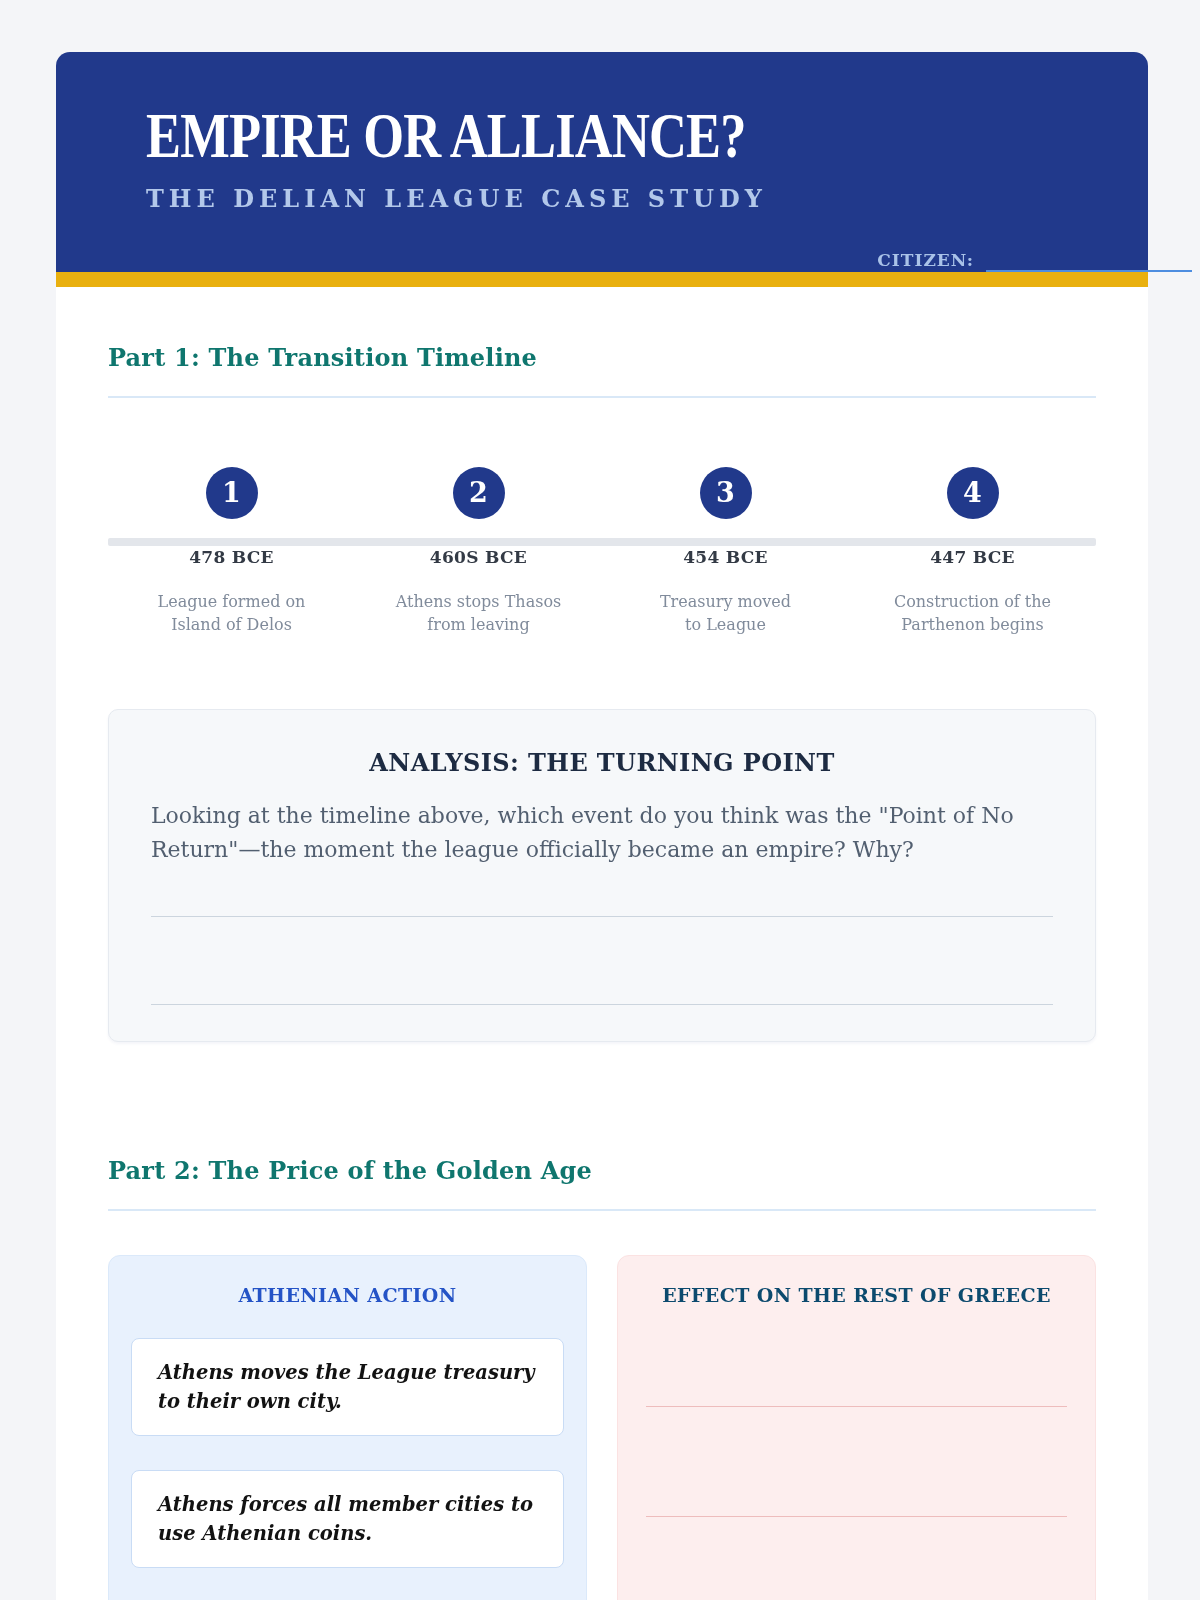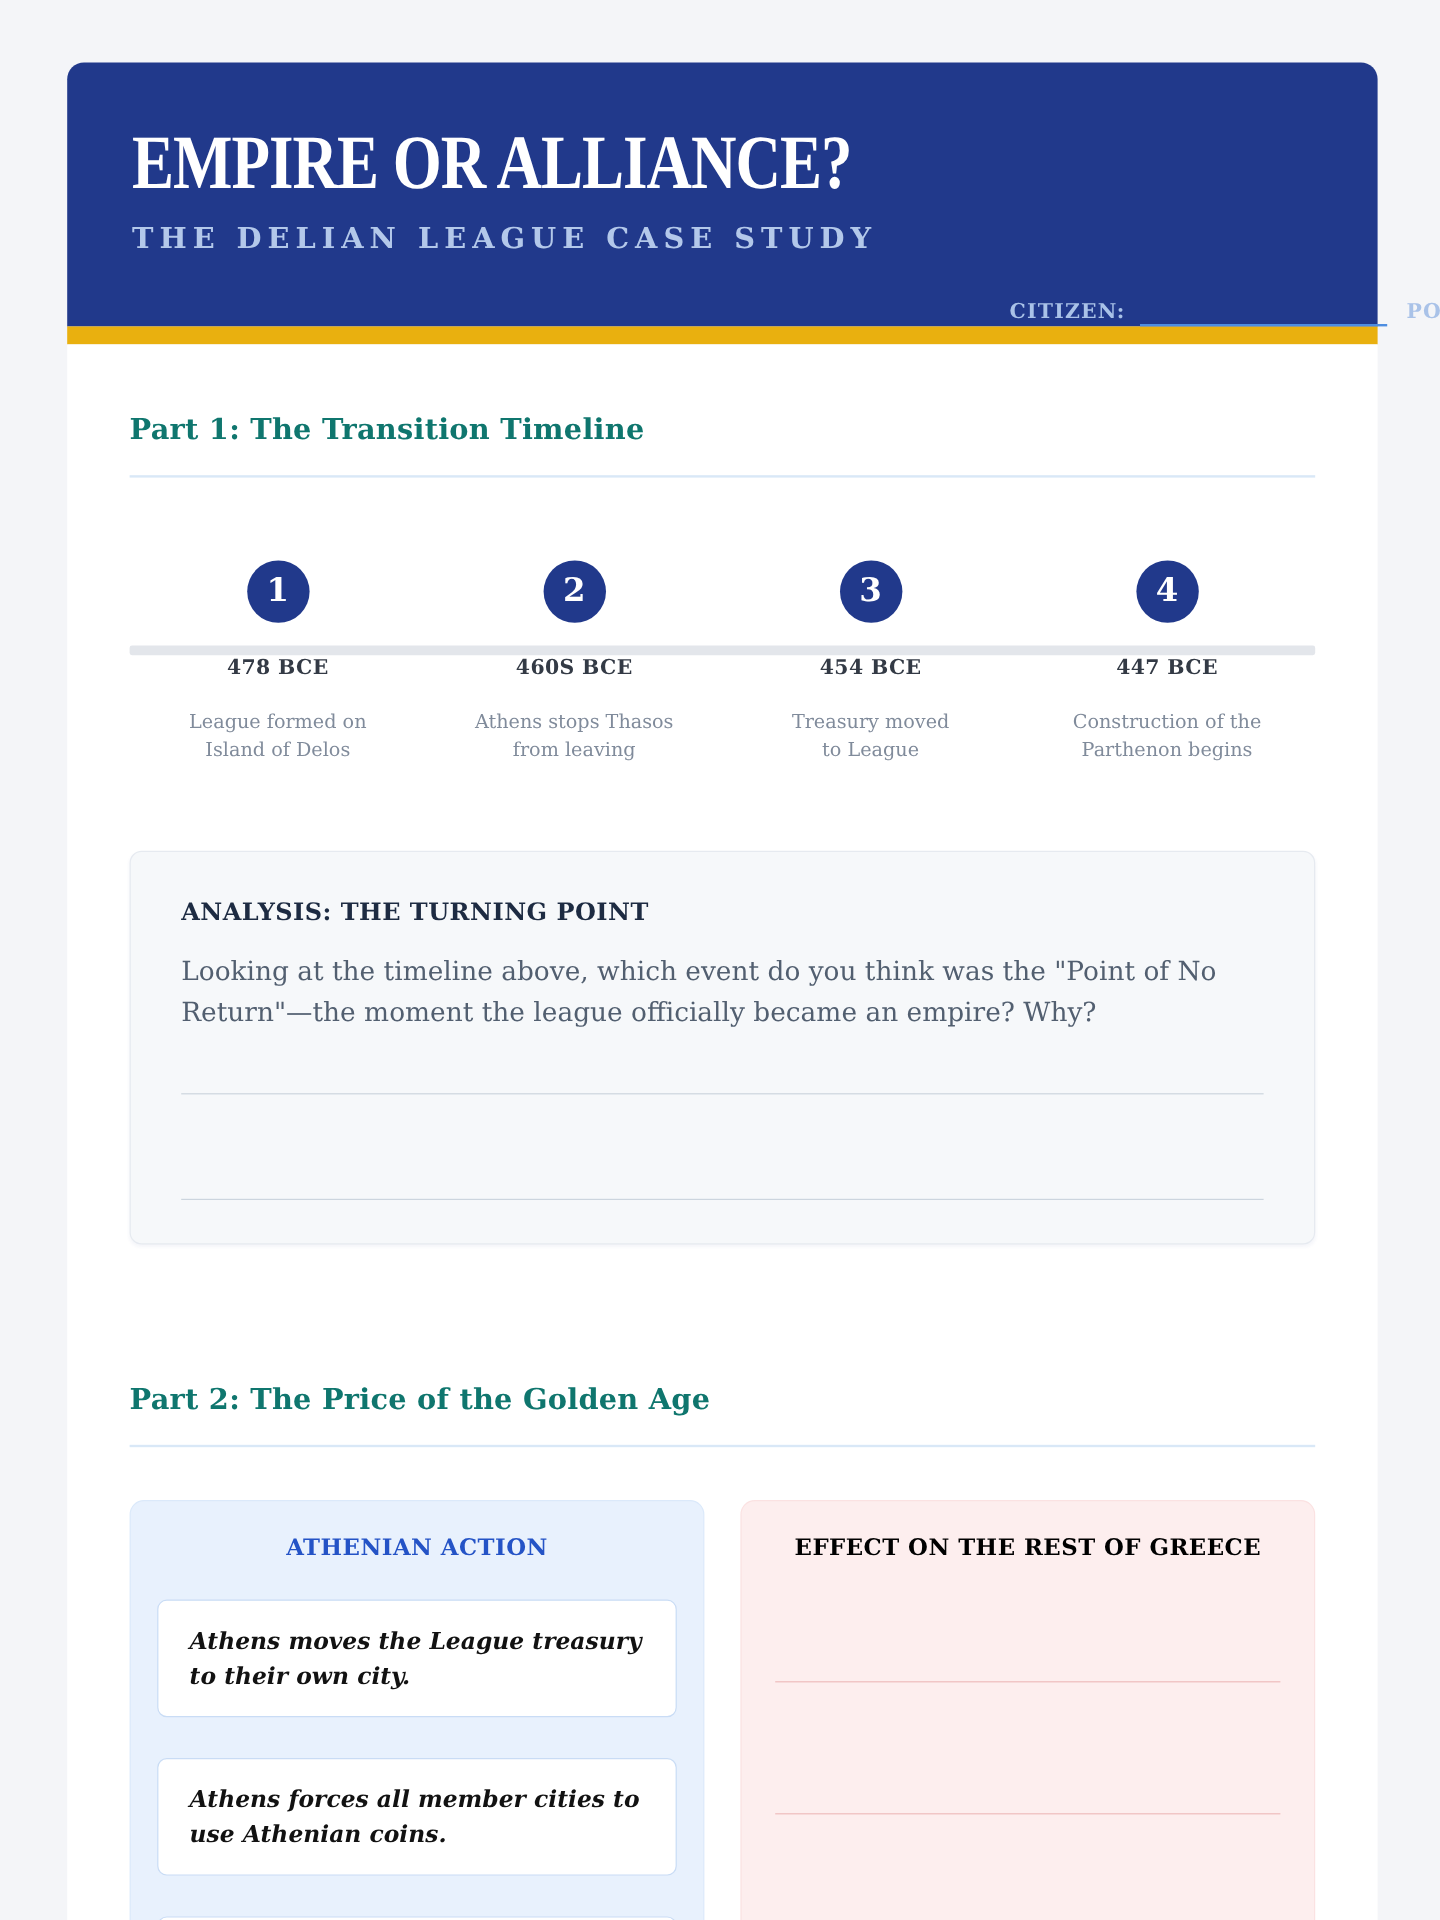--- a/index.html
+++ b/index.html
@@ -18,21 +18,21 @@
   
   .hdr {
     background: #21398b;
     border-radius: 14px 14px 0 0;
     height: 220px;
     display: flex;
     justify-content: space-between;
     padding: 0 52px 0 54px;
     box-sizing: border-box;
   }
-  .hdr-left { margin-top: 52px; }
+  .hdr-left { margin-top: 52px; margin-left: 36px; }
   .title {
     color: #ffffff;
     font-family: "Liberation Serif", serif;
     font-weight: bold;
     font-size: 64px;
     line-height: 1.0;
     margin: 0;
     white-space: nowrap;
     transform: scaleX(0.82);
     transform-origin: left center;
@@ -142,24 +142,25 @@
   .analysis {
     margin-top: 73px;
     background: #f6f8fa;
     border: 1px solid #e6eaf0;
     border-radius: 10px;
     padding: 38px 42px 36px 42px;
     box-shadow: 0 2px 3px rgba(30,58,138,0.05);
   }
   .analysis h3 {
     margin: 0 0 22px 0;
-    font-size: 20px;
+    font-size: 24px;
     color: #1d2b42;
     letter-spacing: 0.4px;
     font-weight: bold;
+    text-align: center;
   }
   .analysis p {
     margin: 0;
     font-size: 22px;
     line-height: 34px;
     color: #525f70;
     max-width: 930px;
   }
   .answer-line {
     border-bottom: 1px solid #ccd5de;
@@ -193,21 +194,21 @@
   }
   .col-header {
     margin: 12px 0 30px 0;
     text-align: center;
     font-weight: bold;
     font-size: 19px;
     line-height: 26px;
     letter-spacing: 0.4px;
   }
   .col-header.blue { color: #2453c6; }
-  .col-header.red  { color: #000000; }
+  .col-header.red  { color: #0c4a6e; }
   .card {
     background: #ffffff;
     border: 1px solid #c9dcf5;
     border-radius: 8px;
     padding: 19px 26px;
     font-weight: bold;
     font-style: italic;
     font-size: 19.5px;
     line-height: 29px;
     color: #121212;

